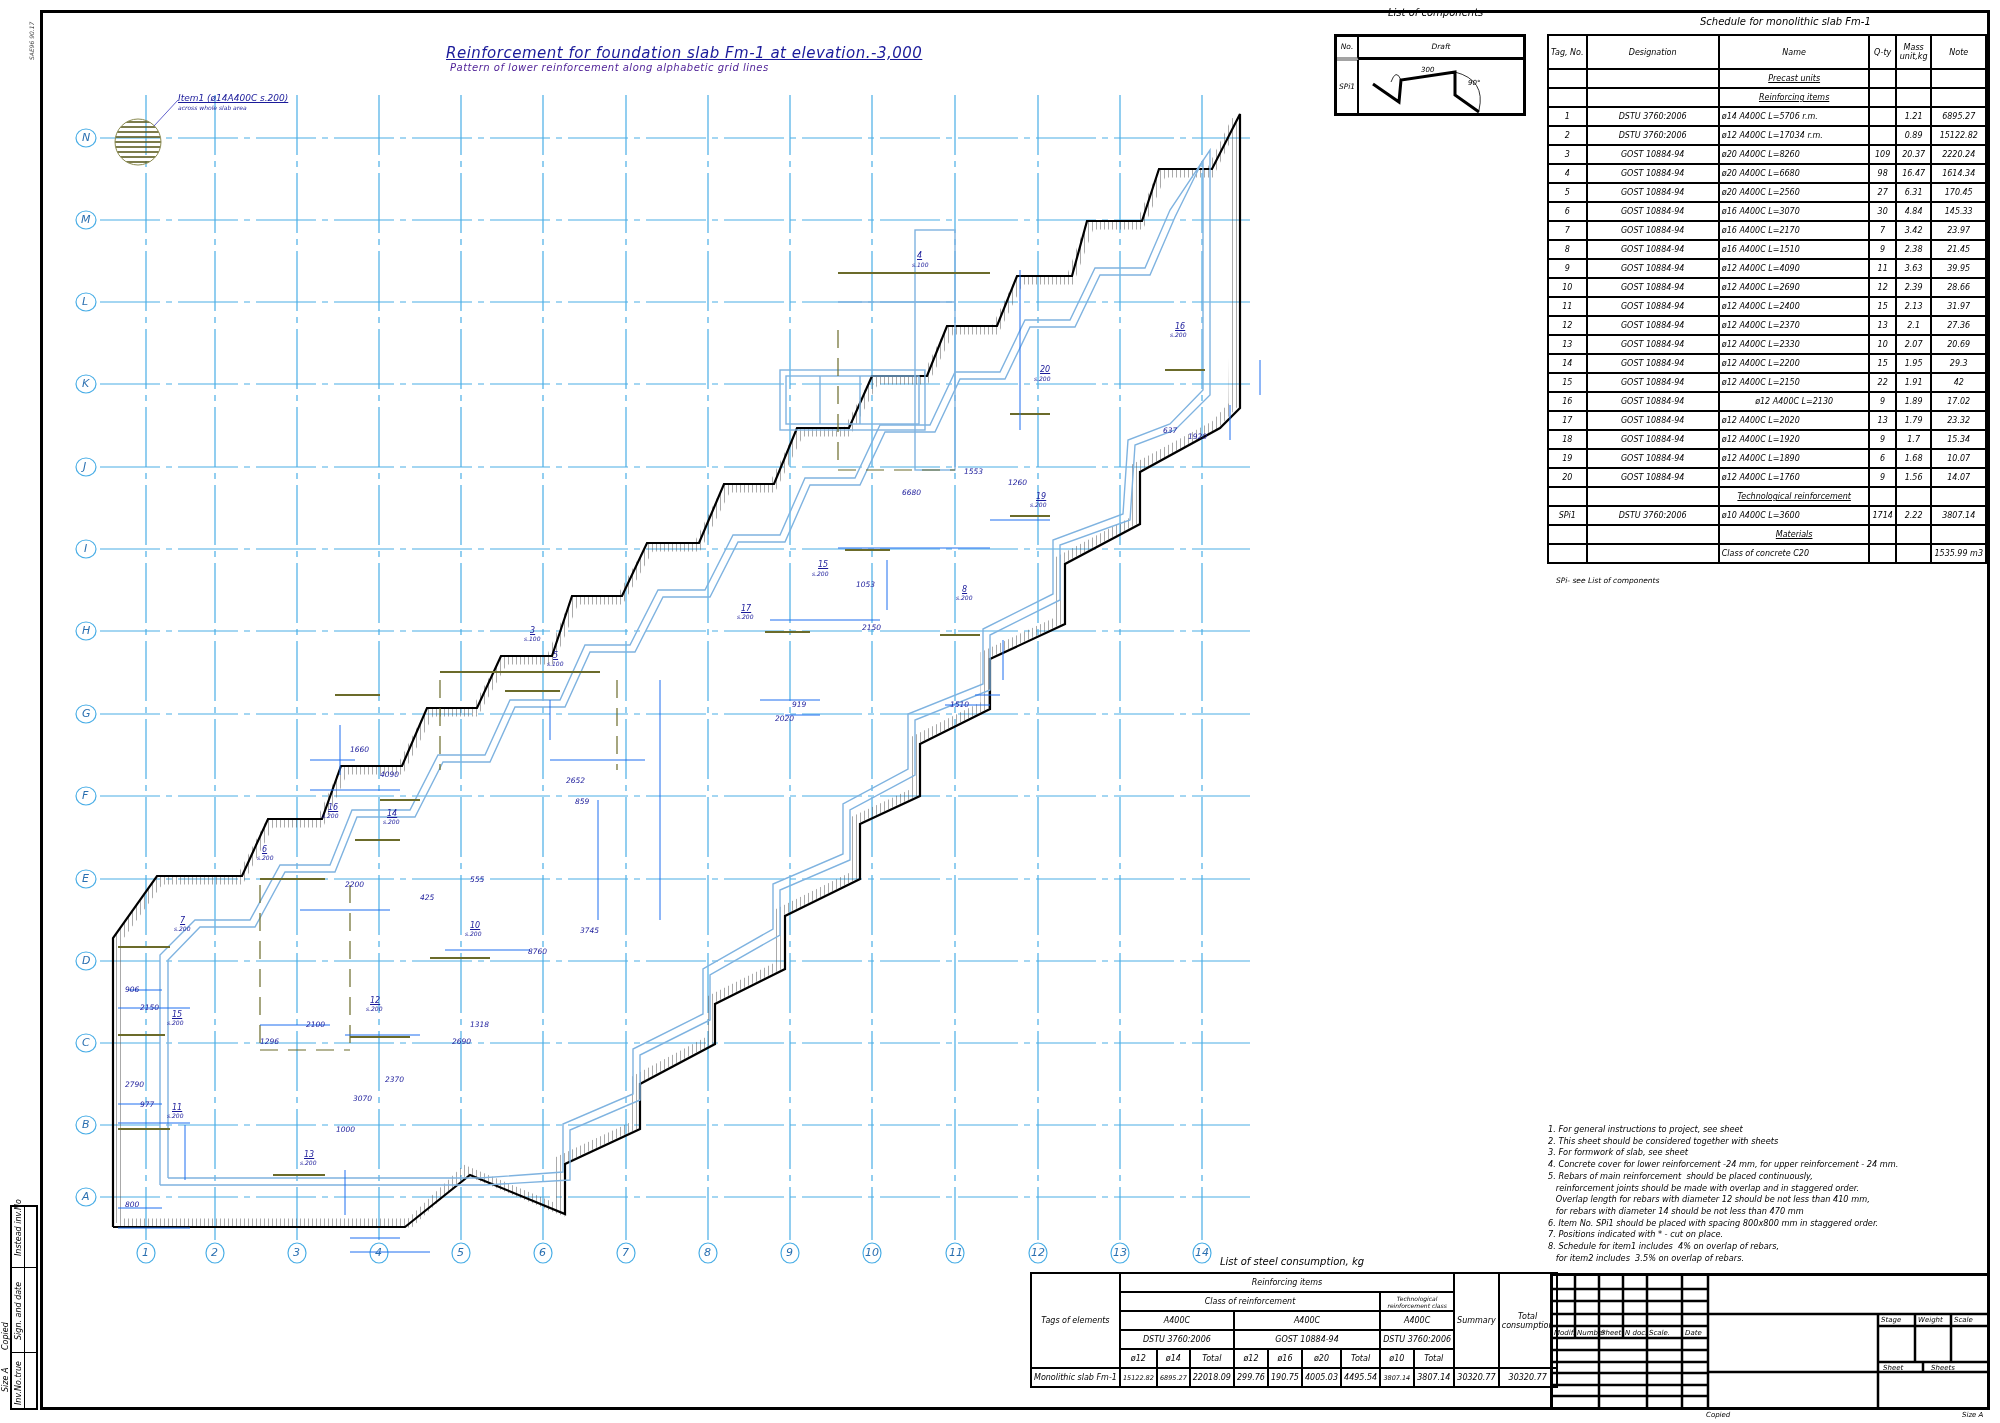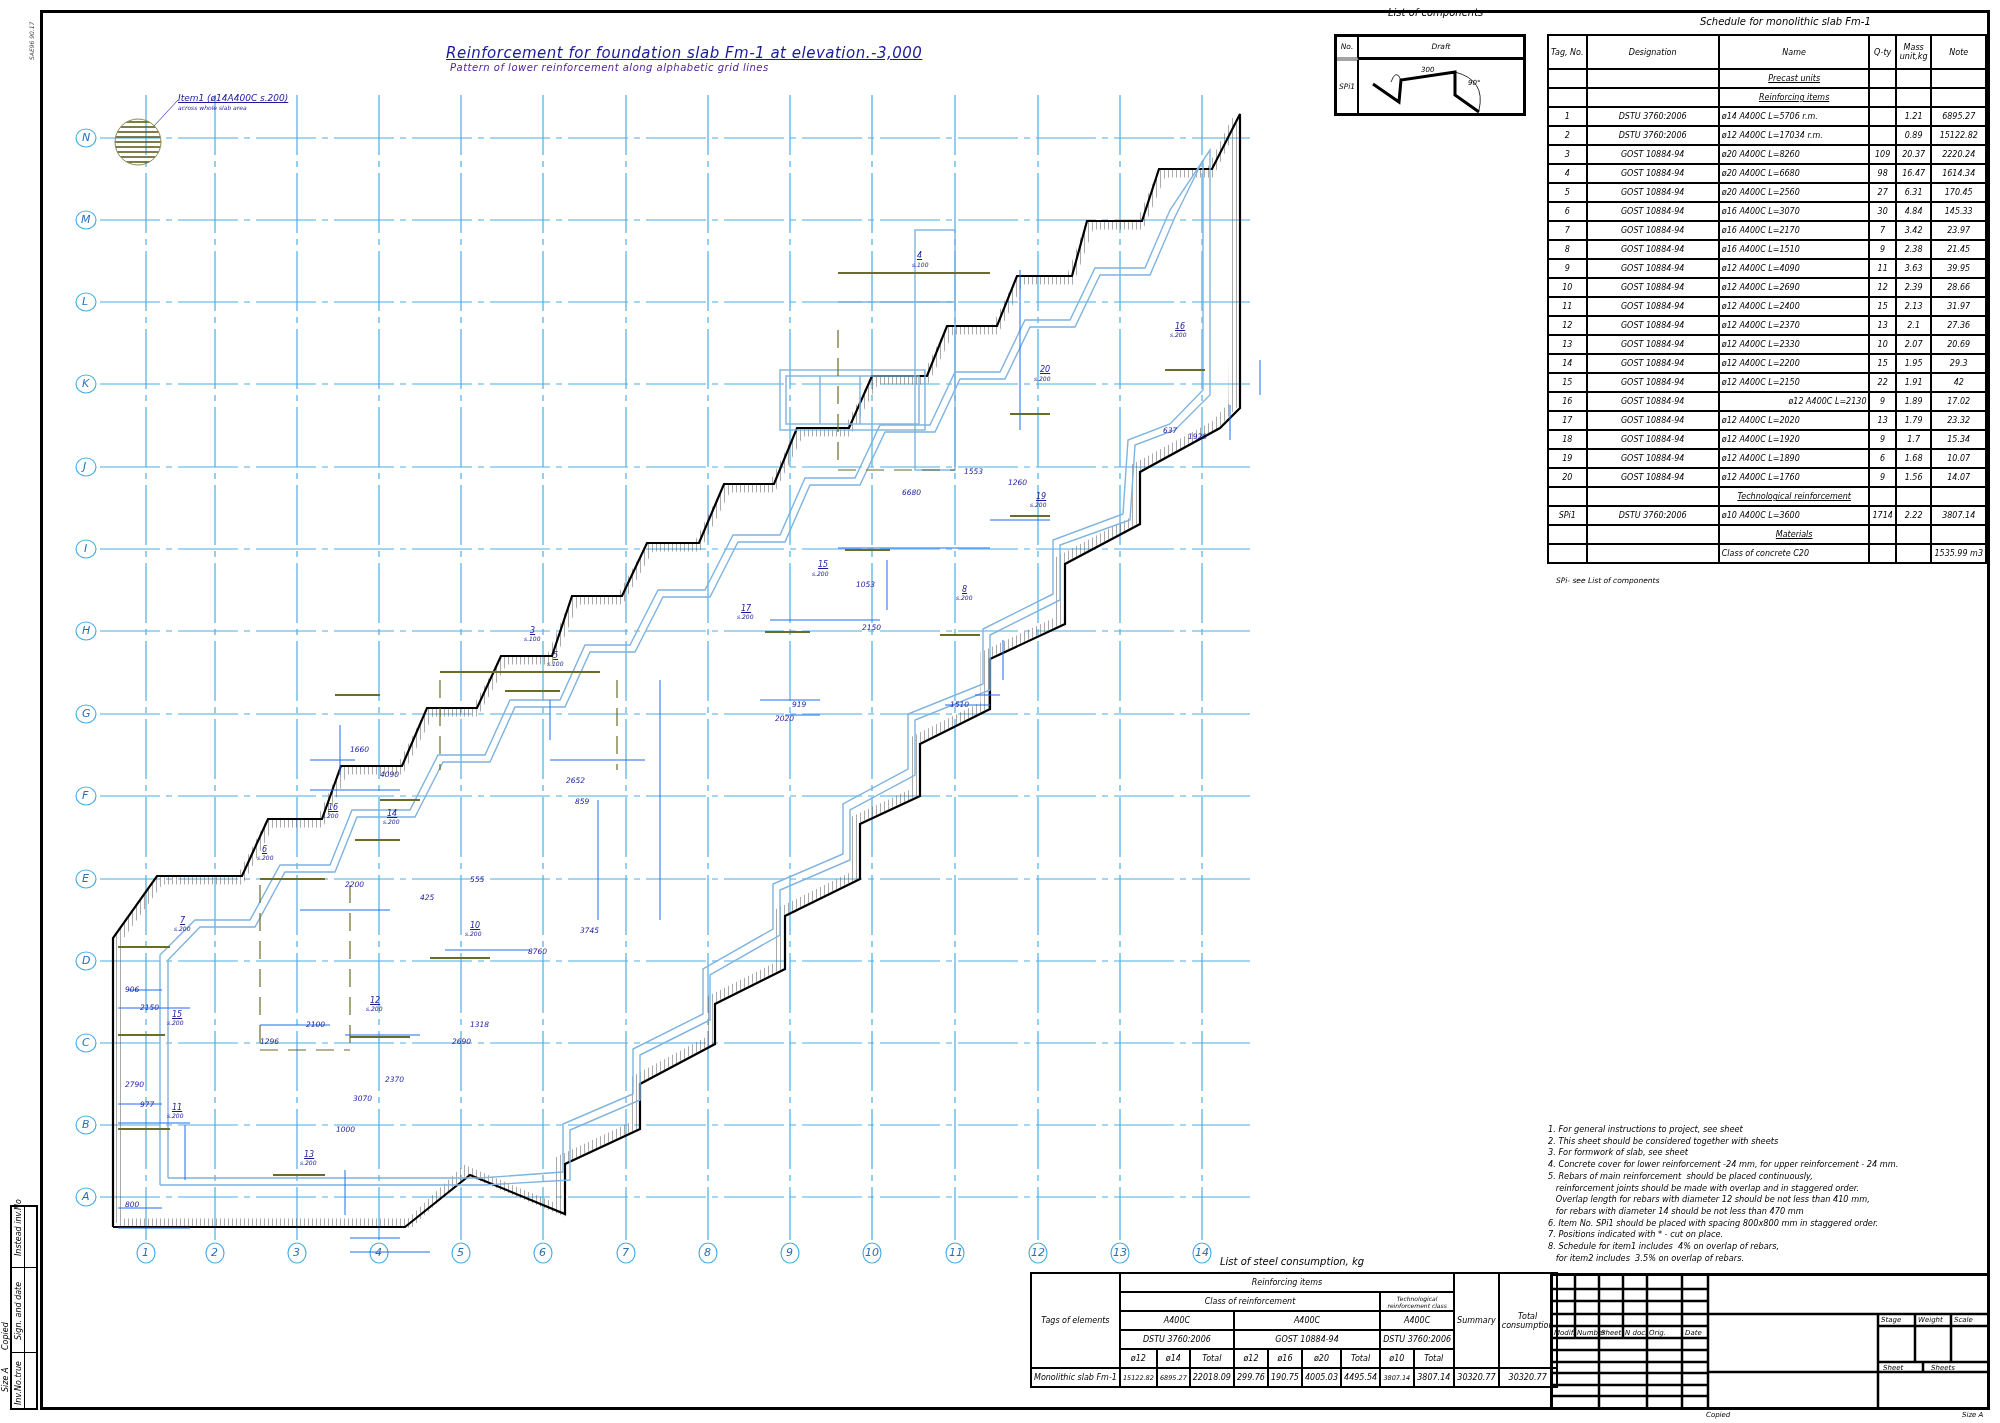--- a/index.html
+++ b/index.html
@@ -469,21 +469,21 @@
         <td>15</td>
         <td>GOST 10884-94</td>
         <td style="text-align: left;">ø12 A400C L=2150</td>
         <td>22</td>
         <td>1.91</td>
         <td>42</td>
       </tr>
       <tr>
         <td>16</td>
         <td>GOST 10884-94</td>
-        <td style="text-align: right;">ø12 A400C L=2130</td>
+        <td style="text-align: center;">ø12 A400C L=2130</td>
         <td>9</td>
         <td>1.89</td>
         <td>17.02</td>
       </tr>
       <tr>
         <td>17</td>
         <td>GOST 10884-94</td>
         <td style="text-align: left;">ø12 A400C L=2020</td>
         <td>13</td>
         <td>1.79</td>
@@ -657,21 +657,21 @@
         <line x1="325" y1="86" x2="434" y2="86"></line>
       <line x1="362" y1="38" x2="362" y2="86"></line>
         <line x1="398" y1="38" x2="398" y2="86"></line>
       <line x1="370" y1="86" x2="370" y2="96"></line>
     </g>
   </svg>
   <span class="abs small" style="left:1px;top:53px;">Modif.</span>
   <span class="abs small" style="left:24px;top:53px;">Number</span>
   <span class="abs small" style="left:48px;top:53px;">Sheet</span>
   <span class="abs small" style="left:72px;top:53px;">N doc.</span>
-  <span class="abs small" style="left:96px;top:53px;">Orig.</span>
+  <span class="abs small" style="left:96px;top:53px;">Scale.</span>
   <span class="abs small" style="left:132px;top:53px;">Date</span>
   <span class="abs small" style="left:328px;top:40px;">Stage</span>
   <span class="abs small" style="left:365px;top:40px;">Weight</span>
   <span class="abs small" style="left:401px;top:40px;">Scale</span>
   <span class="abs small" style="left:330px;top:88px;">Sheet</span>
   <span class="abs small" style="left:378px;top:88px;">Sheets</span>
 </div>
 <span class="abs small" style="left:1706px;top:1411px;">Copied</span>
 <span class="abs small" style="left:1962px;top:1411px;">Size A</span>
 

